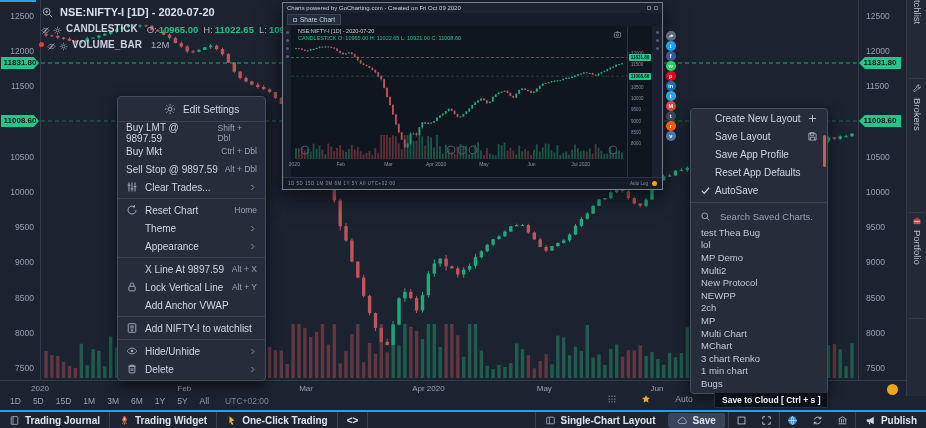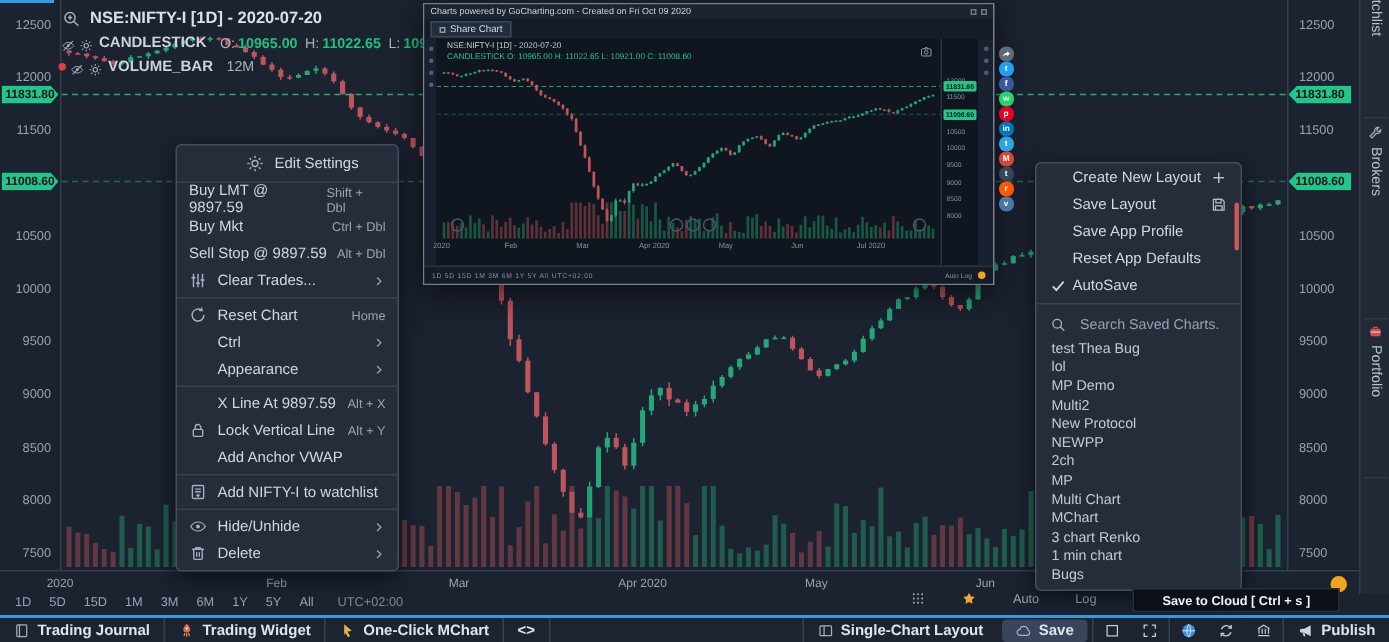--- a/index.html
+++ b/index.html
@@ -48,21 +48,21 @@
   #toolbar{position:absolute;left:0;top:412px;width:926px;height:16px;background:#1c2431;z-index:5;display:flex;align-items:center;}
   .tb-btn{display:flex;align-items:center;gap:5px;height:16px;padding:0 9px;border-right:1px solid #39414f;
           font-size:10px;font-weight:600;color:#dfe4ec;cursor:pointer;white-space:nowrap;}
   .tb-btn .ic{width:11px;height:11px;}
   #tb-right{margin-left:auto;display:flex;align-items:center;height:16px;}
   .tb-ic-btn{display:flex;align-items:center;height:16px;padding:0 7px;cursor:pointer;color:#c3cbd8;}
   .tb-ic-btn .ic{width:11px;height:11px;color:#c3cbd8;}
   .tb-group{display:flex;align-items:center;height:16px;border-left:1px solid #39414f;}
   .tb-btn.hl{background:#39455a;border-radius:3px;height:15px;margin:0 3px;border-right:none;}
   #tooltip{position:absolute;left:714px;top:392px;z-index:12;background:#0b1016;border:1px solid #262e3d;
-           color:#eef1f5;font-size:8.5px;font-weight:600;padding:2px 19px;white-space:nowrap;margin-left:41px;}
+           color:#eef1f5;font-size:8.5px;font-weight:600;padding:2px 7px;white-space:nowrap;}
 
   
   .menu{background:#252c3a;border:1px solid #454e61;border-radius:4px;box-shadow:0 4px 14px rgba(0,0,0,.55);z-index:8;}
   #ctx-menu{position:absolute;left:117px;top:96px;width:149px;}
   .cm-sec{border-top:1px solid #3a4354;padding:2px 0;}
   .cm-sec:first-child{border-top:none;}
   .cm-row{display:flex;align-items:center;height:18px;padding:0 8px;cursor:pointer;color:#d2d7e1;font-size:10px;}
   .cm-slot{flex:0 0 19px;display:flex;align-items:center;}
   .cm-slot .ic{width:12px;height:12px;}
   .cm-sc{margin-left:auto;font-size:8.5px;color:#9ba3b4;}
@@ -1169,21 +1169,21 @@
                 <path d="M13.3 8A5.3 5.3 0 1 1 11 3.7"></path>
                 <path d="M11.2 1.5l.3 2.7-2.7-.3"></path>
               </svg>
             </span>
           </span>
           <span>Reset Chart</span>
           <span class="cm-sc">Home</span>
         </div>
         <div class="cm-row">
           <span class="cm-slot"></span>
-          <span>Ctrl</span>
+          <span>Theme</span>
           <span class="cm-chev">
             <svg viewBox="0 0 16 16" fill="none" stroke="currentColor" stroke-width="1.5">
               <path d="M6 3.5L10.5 8 6 12.5"></path>
             </svg>
           </span>
         </div>
         <div class="cm-row">
           <span class="cm-slot"></span>
           <span>Appearance</span>
           <span class="cm-chev">
@@ -1381,21 +1381,21 @@
             </svg>
           </span>
           <span>Trading Widget</span>
         </div>
         <div class="tb-btn">
           <span class="ic">
             <svg viewBox="0 0 16 16">
               <path d="M5 1.8l7.4 6.3-4.2.9 2.6 4.2-2 1.2-2.6-4.3L5 12.4Z" fill="#e8b339"></path>
             </svg>
           </span>
-          <span>One-Click MChart</span>
+          <span>One-Click Trading</span>
         </div>
         <div class="tb-btn">
           <span>&lt;&gt;</span>
         </div>
       </div>
     <div id="tb-right">
         <div class="tb-group">
           <div class="tb-btn" style="border-right: none; justify-content: flex-end;">
             <span class="ic">
               <svg viewBox="0 0 16 16" fill="none" stroke="currentColor" stroke-width="1.2">

